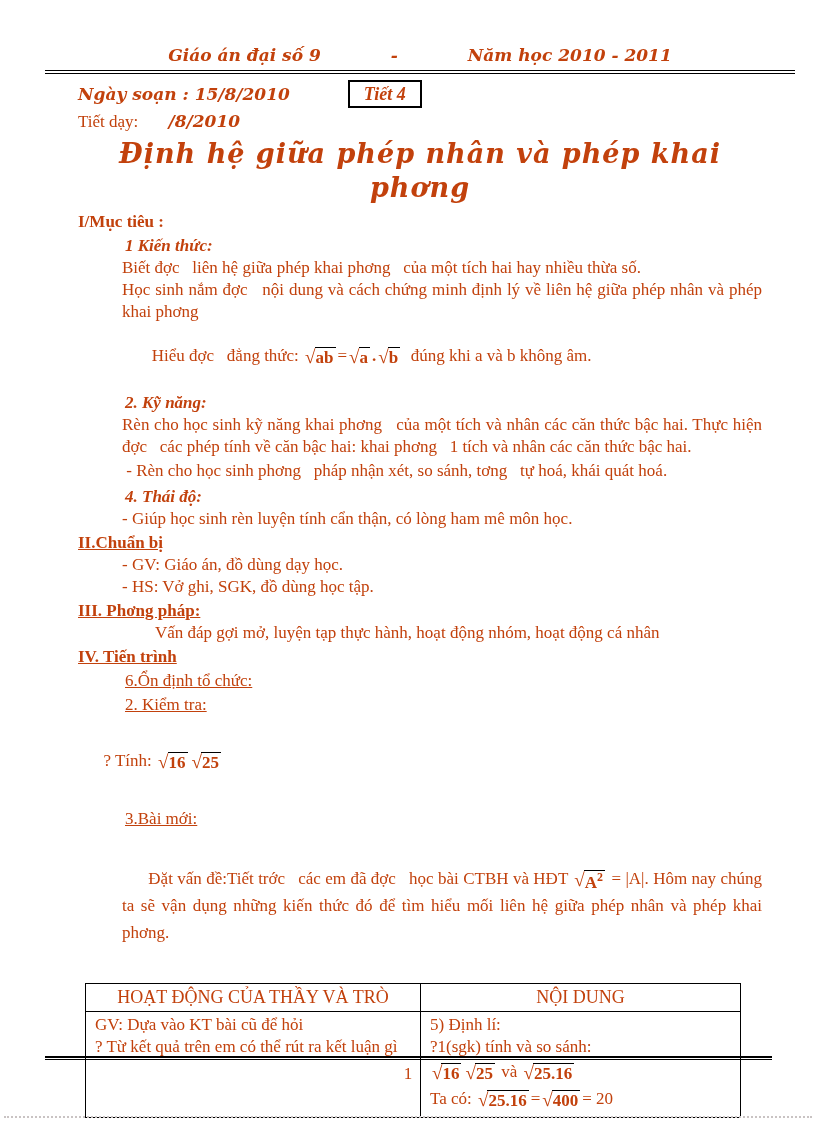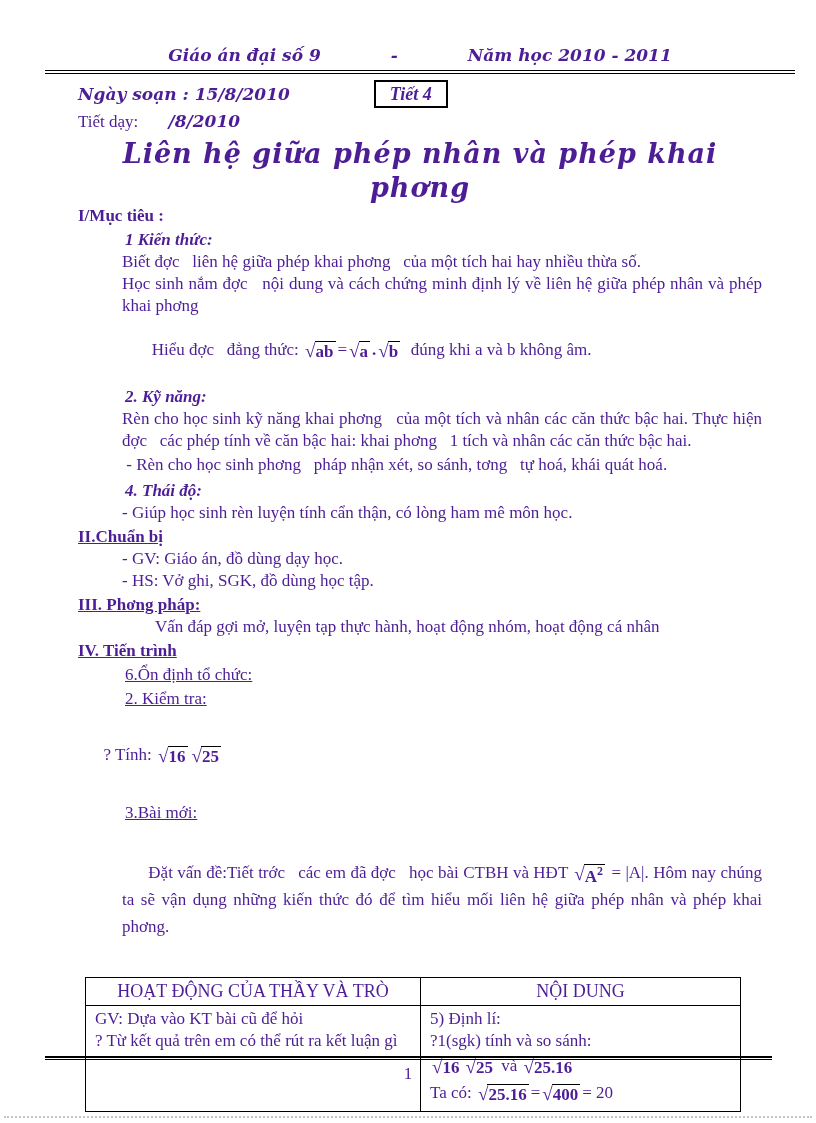--- a/index.html
+++ b/index.html
@@ -1,34 +1,34 @@
 <!DOCTYPE html>
 <html><head>
 <meta charset="utf-8">
 <style>
   html,body { margin:0; padding:0; background:#ffffff; }
   .page {
     position:relative; width:816px; height:1123px; margin:0 auto;
-    background:#fff; color:#4c1d95;
+    background:#fff; color:#c2410c;
     font-family:"Liberation Serif", serif; font-size:17px; line-height:22px;
     overflow:hidden;
   }
   .content { padding:44px 54px 0 78px; }
 
   
   .head-row { display:flex; justify-content:center; gap:70px; font-family:"DejaVu Serif", serif; font-style:italic; font-weight:bold; font-size:17px; }
   .rule-double { height:2px; border-top:1.6px solid #000; border-bottom:1.6px solid #000; margin:4px -33px 0 -33px; }
   .meta-row { display:flex; align-items:center; margin-top:6px; }
   .script { font-family:"DejaVu Serif", serif; font-style:italic; font-weight:bold; }
-  .tiet-box { border:2px solid #000; padding:1px 14px; margin-left:84px; font-weight:bold; font-style:italic; font-size:18px; }
+  .tiet-box { border:2px solid #000; padding:1px 14px; margin-left:58px; font-weight:bold; font-style:italic; font-size:18px; }
   .ngay-day { margin-top:2px; }
   .doc-title { text-align:center; font-family:"DejaVu Serif", serif; font-weight:bold; font-style:italic; font-size:27px; line-height:34px; margin-top:4px; letter-spacing:1px; }
 
   
-  .h1 { font-weight:bold; }
+  .h1 { font-weight:bold; margin-top:6px; }
   .h1u { font-weight:bold; text-decoration:underline; margin-top:2px; }
   .h2 { font-weight:bold; font-style:italic; margin-left:47px; margin-top:2px; white-space:pre-wrap; }
   .step { text-decoration:underline; margin-left:47px; margin-top:2px; }
   .para { margin-left:44px; text-align:justify; white-space:pre-wrap; }
   .para-deep { margin-left:77px; white-space:pre-wrap; }
   .inline-row { margin-left:0; white-space:pre-wrap; }
 
   
   .rad { display:inline-flex; align-items:flex-start; white-space:nowrap; margin:0 2px; vertical-align:-2px; }
   .rsign { font-size:1.12em; line-height:1.0; font-weight:normal; }
@@ -68,21 +68,21 @@
 
     <div class="meta-row">
       <span class="script">Ngày soạn : 15/8/2010</span>
       <span class="tiet-box">Tiết 4</span>
     </div>
     <div class="ngay-day">
       <span>Tiết dạy:</span>
       <span class="script" style="margin-left:26px;">/8/2010</span>
     </div>
 
-    <div class="doc-title">Liên hệ giữa phép nhân và phép khai phơng</div>
+    <div class="doc-title">Định hệ giữa phép nhân và phép khai phơng</div>
 
     <div class="h1">I/Mục tiêu :</div>
 
     <div class="h2">1 Kiến thức:</div>
     <div class="para">Biết đợc   liên hệ giữa phép khai phơng   của một tích hai hay nhiều thừa số.</div>
     <div class="para">Học sinh nắm đợc   nội dung và cách chứng minh định lý về liên hệ giữa phép nhân và phép khai phơng</div>
     <div class="para">
       <span> Hiểu đợc   đẳng thức: </span><span class="rad">
           <span class="rsign">√</span>
           <span class="rbody bi">ab</span>

